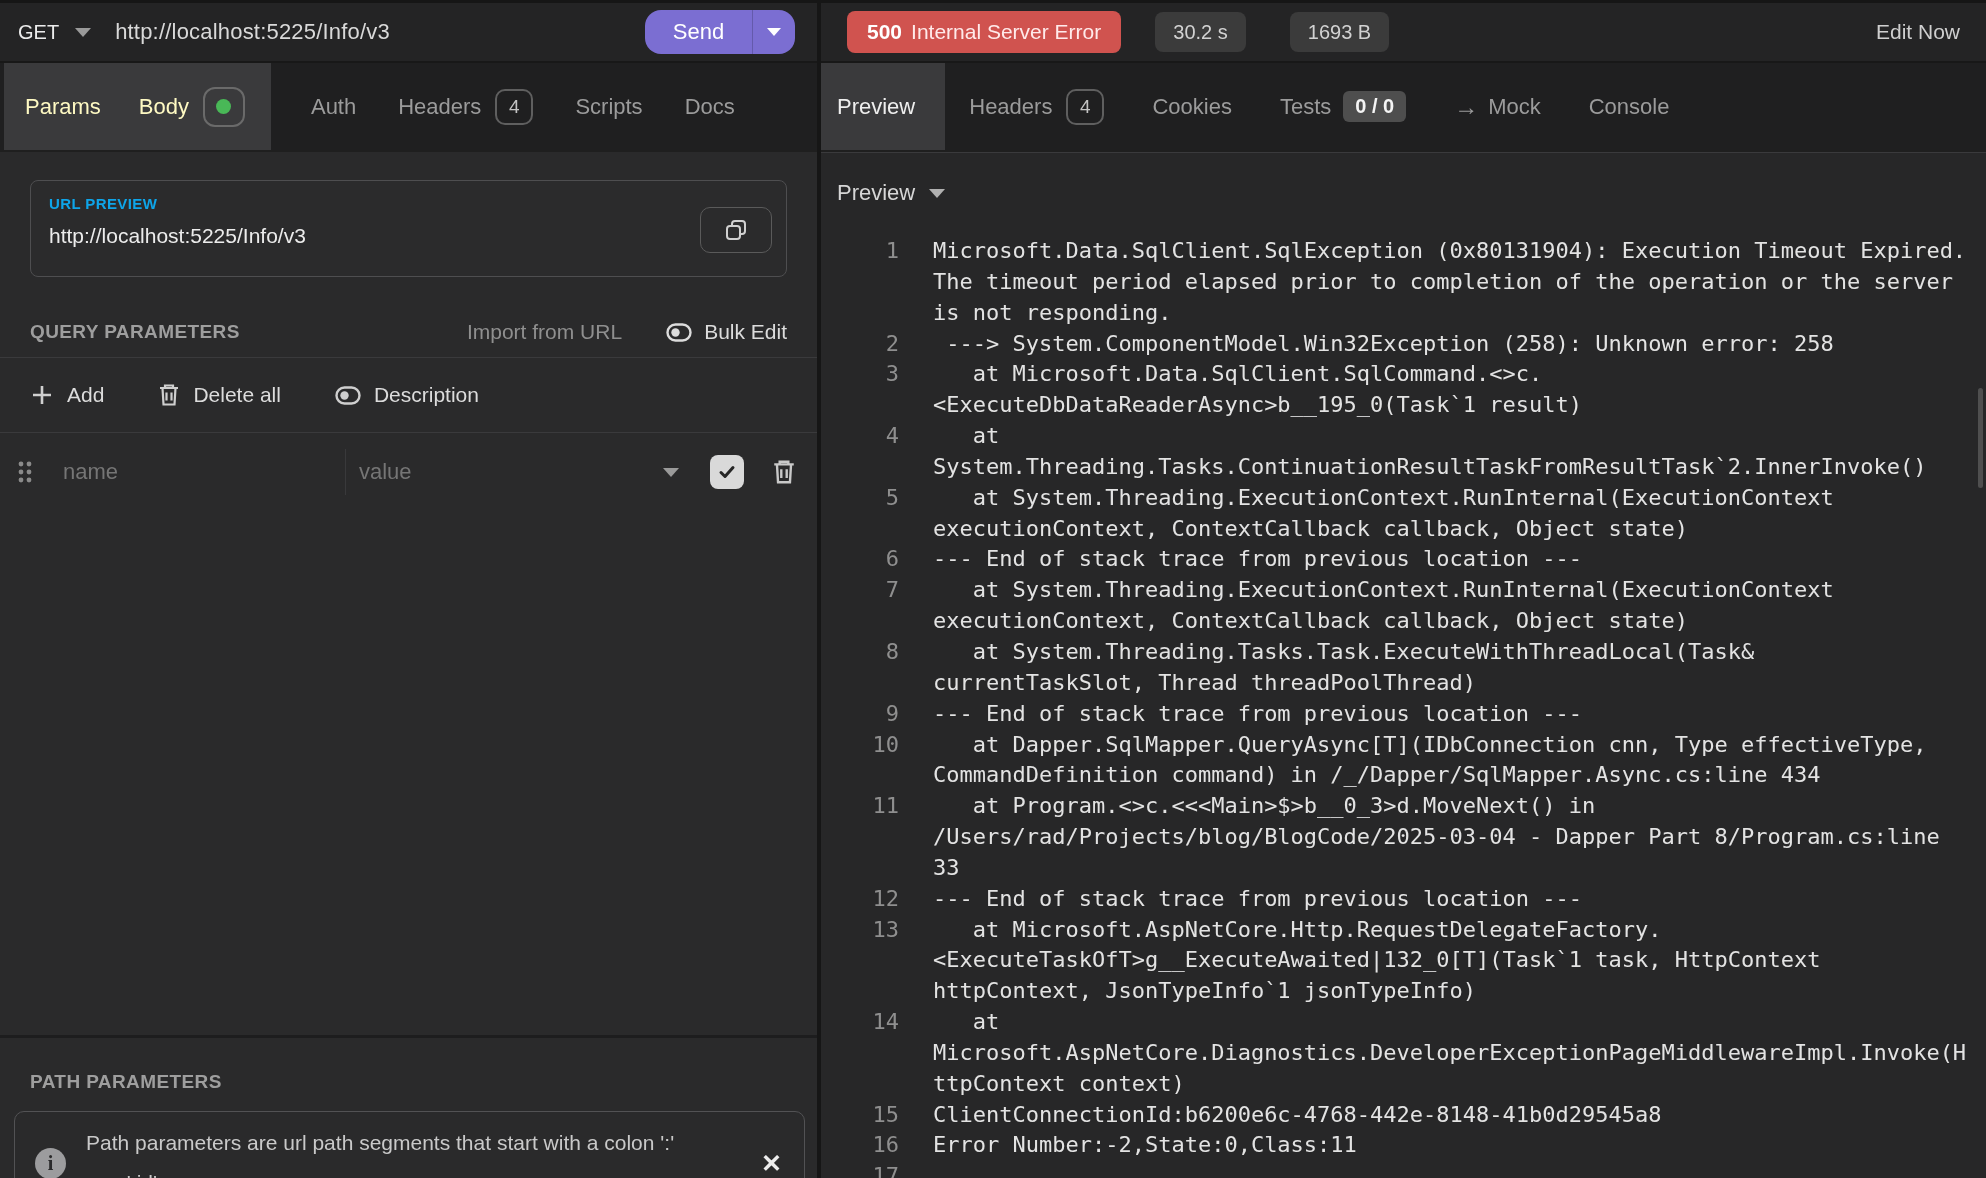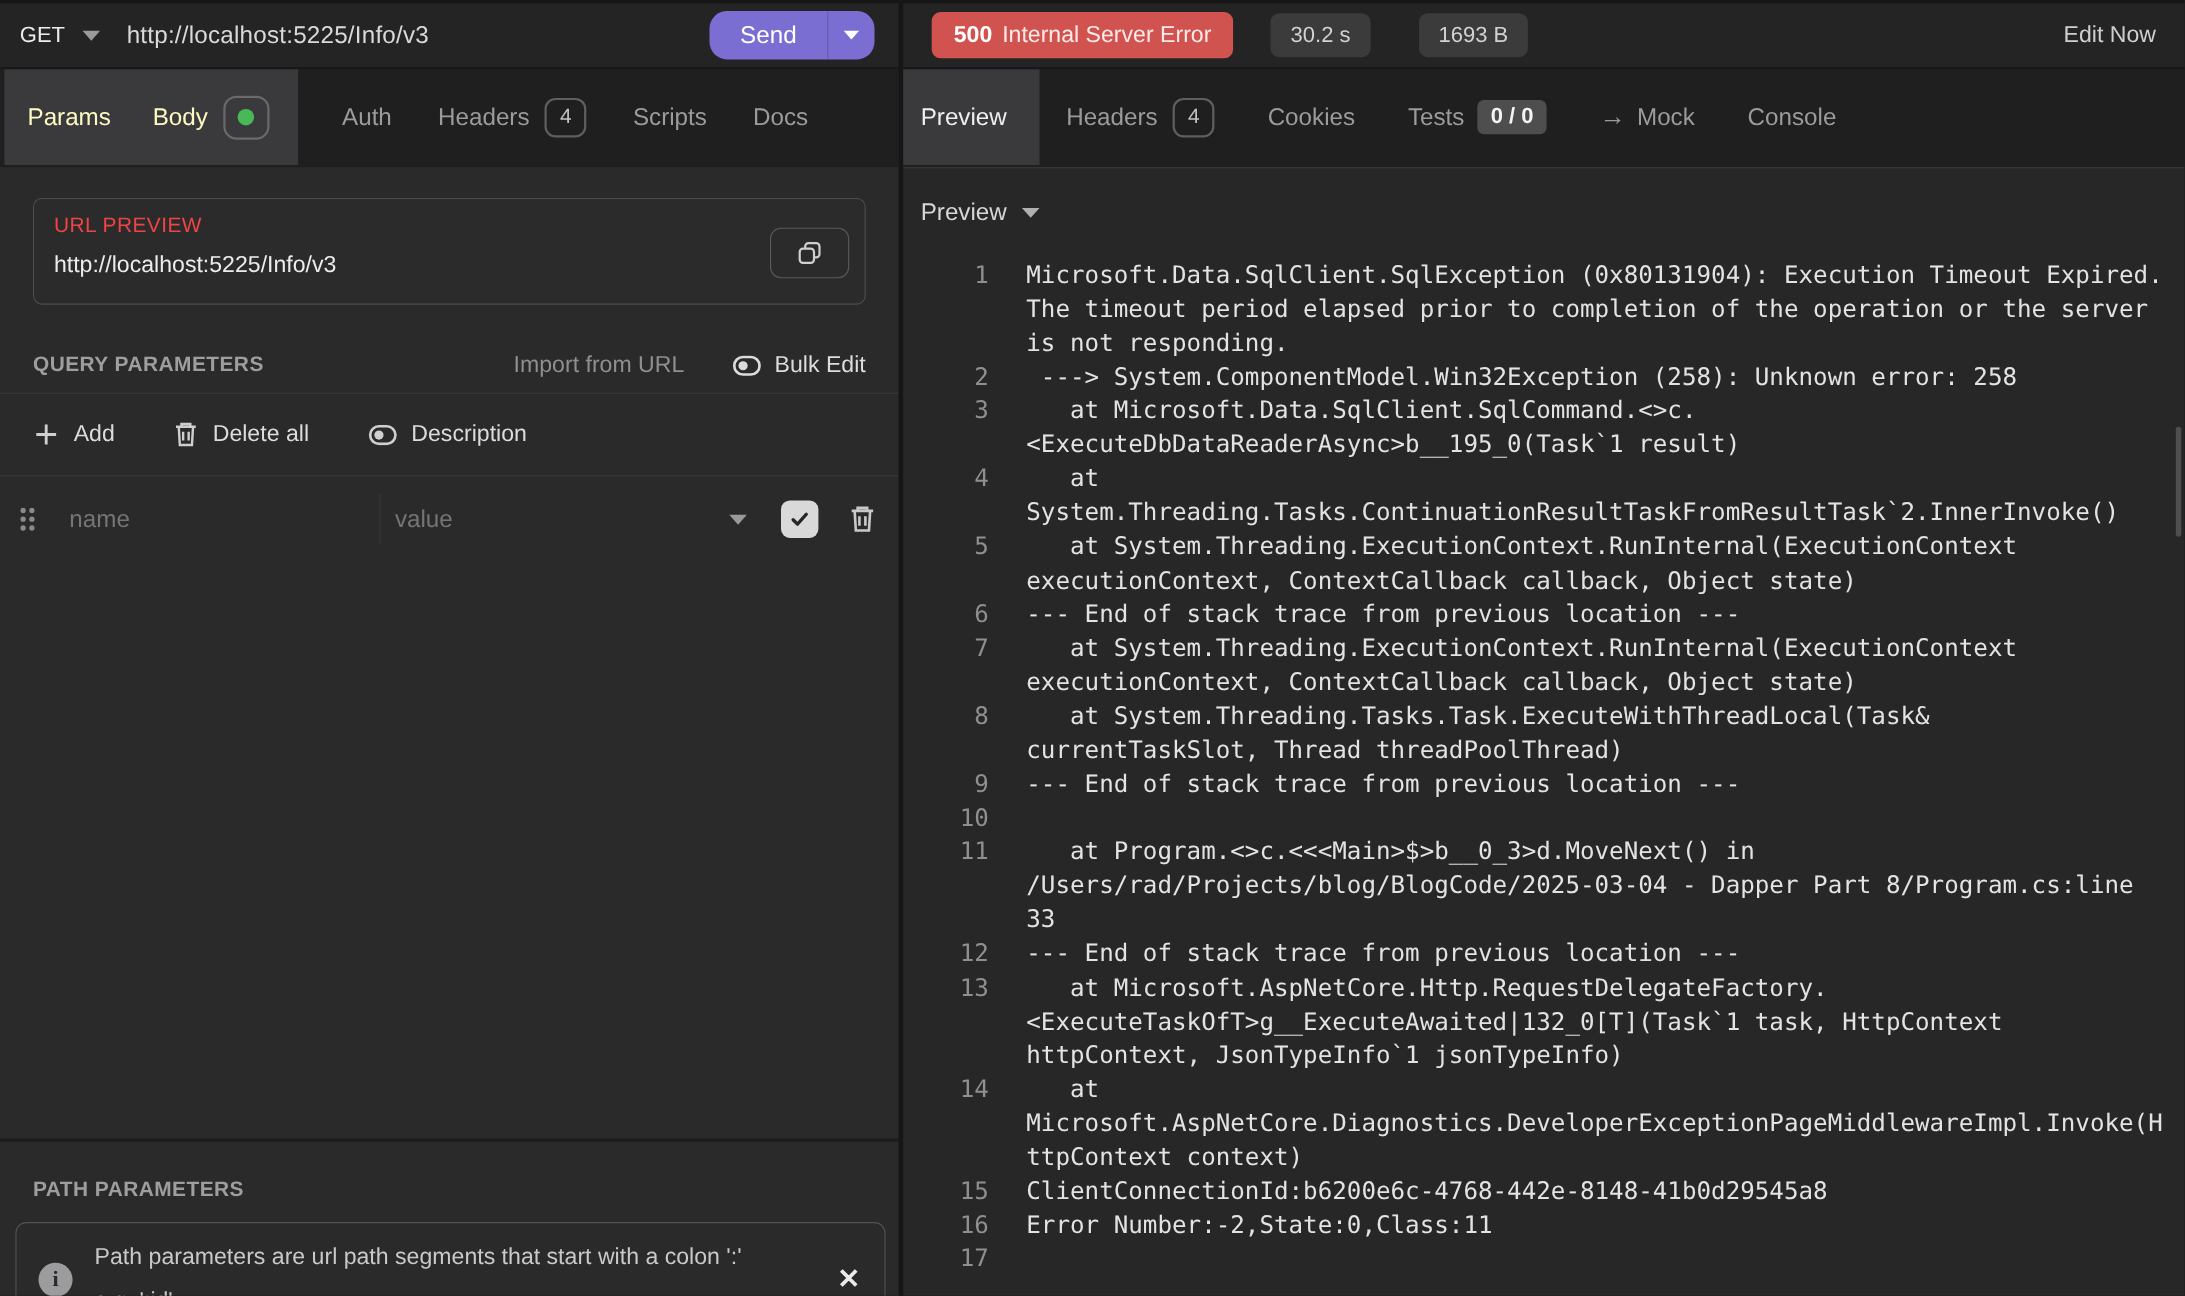--- a/index.html
+++ b/index.html
@@ -59,21 +59,21 @@
   .green-dot { width:15px; height:15px; border-radius:50%; background:#49b857; }
   .badge-pill { margin-left:12px; background:#4e4e4e; border-radius:6px; color:#f4f4f4; font-weight:bold;
                 font-size:20px; padding:4px 12px; }
   .tab-prefix { color:#9b9b9b; font-size:24px; margin-right:10px; }
 
   
   .left-content { position:absolute; top:149px; left:0; right:0; bottom:0; background:#2a2a2b; }
 
   .urlbox { margin:28px 30px 0 30px; height:97px; border:1px solid #4e4e50; border-radius:8px;
             position:relative; padding:14px 0 0 18px; background:#2b2b2c; }
-  .urlbox-label { color:#ef4444; font-size:19px; font-weight:normal; letter-spacing:.4px; }
+  .urlbox-label { color:#0ea5e9; font-size:15px; font-weight:bold; letter-spacing:.4px; }
   .urlbox-url { margin-top:12px; color:#ececec; font-size:21px; }
   .copy-btn { position:absolute; right:14px; top:26px; width:72px; height:46px; border:1.5px solid #5a5a5a;
               border-radius:10px; display:flex; align-items:center; justify-content:center; cursor:pointer; }
 
   .qp-header { margin:30px 30px 0 30px; height:50px; display:flex; align-items:center; }
   .section-title { color:#9e9e9e; font-size:19px; font-weight:bold; letter-spacing:.4px; }
   .import-url { margin-left:auto; color:#8f8f8f; font-size:21px; cursor:pointer; }
   .bulk-edit { margin-left:44px; display:flex; align-items:center; gap:12px; color:#dcdcdc;
                font-size:21px; cursor:pointer; }
 
@@ -352,20 +352,22 @@
             <div class="ln">8</div>
             <div class="lc">   at System.Threading.Tasks.Task.ExecuteWithThreadLocal(Task&amp;
 currentTaskSlot, Thread threadPoolThread)</div>
           </div>
           <div class="code-line">
             <div class="ln">9</div>
             <div class="lc">--- End of stack trace from previous location ---</div>
           </div>
           <div class="code-line">
             <div class="ln">10</div>
+            <div class="lc">   at Dapper.SqlMapper.QueryAsync[T](IDbConnection cnn, Type effectiveType,
+CommandDefinition command) in /_/Dapper/SqlMapper.Async.cs:line 434</div>
           </div>
           <div class="code-line">
             <div class="ln">11</div>
             <div class="lc">   at Program.&lt;&gt;c.&lt;&lt;&lt;Main&gt;$&gt;b__0_3&gt;d.MoveNext() in
 /Users/rad/Projects/blog/BlogCode/2025-03-04 - Dapper Part 8/Program.cs:line
 33</div>
           </div>
           <div class="code-line">
             <div class="ln">12</div>
             <div class="lc">--- End of stack trace from previous location ---</div>

